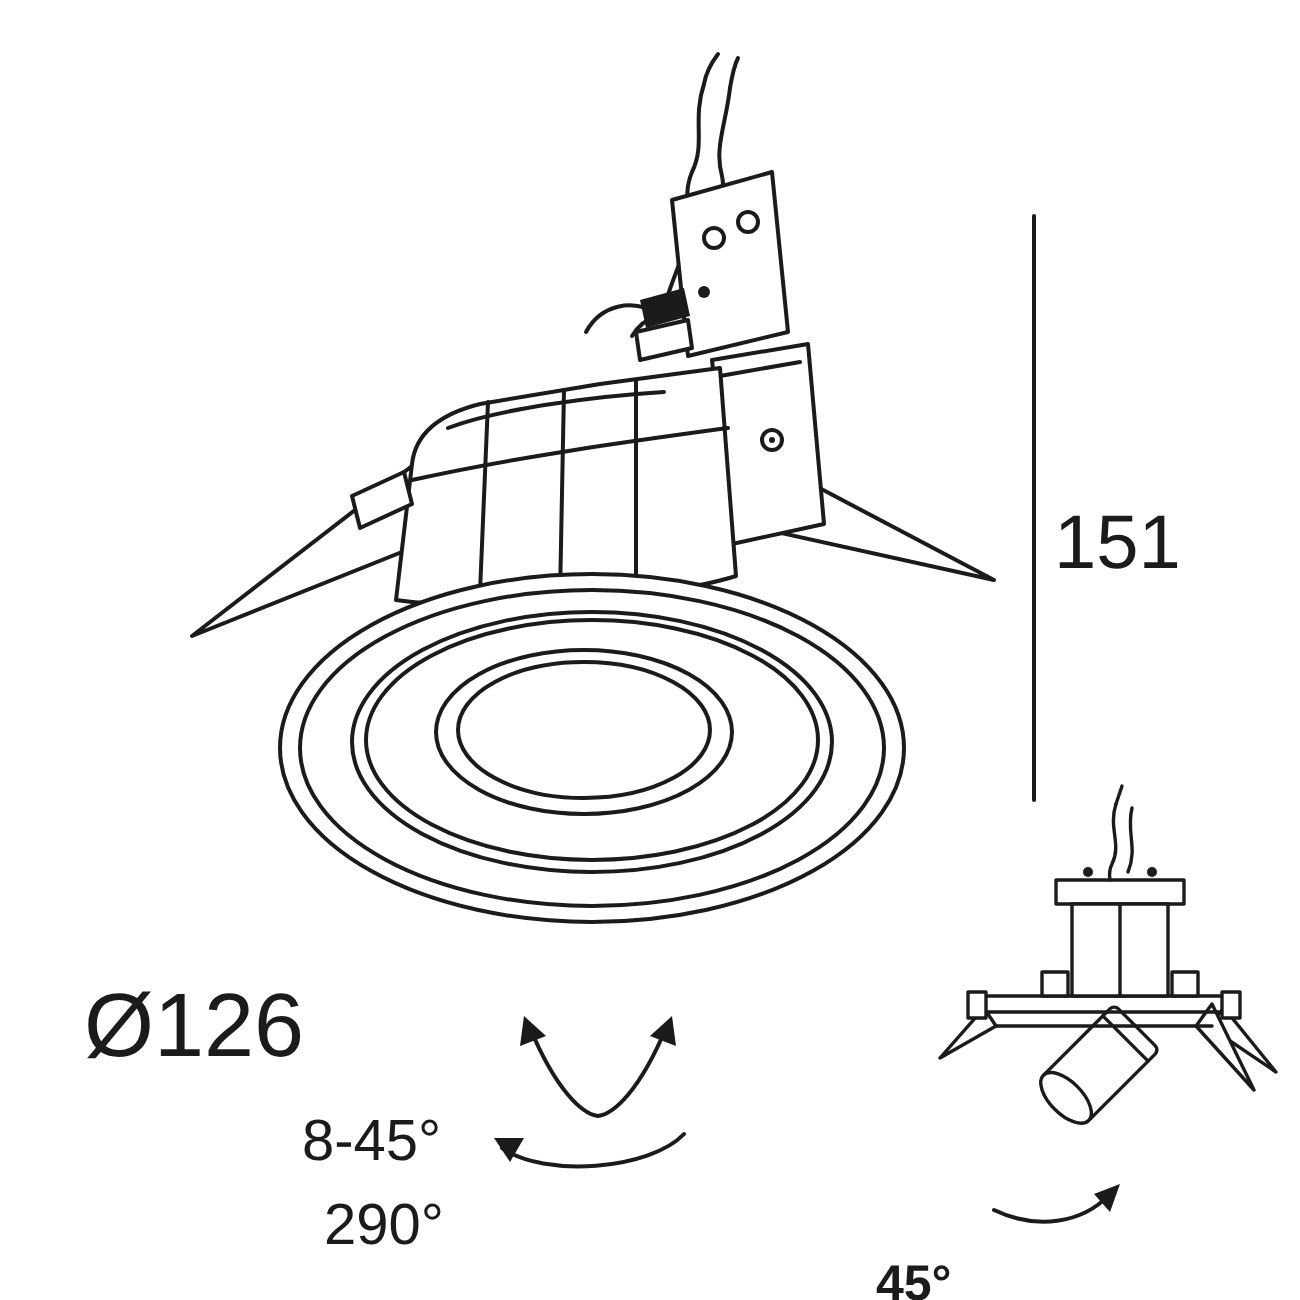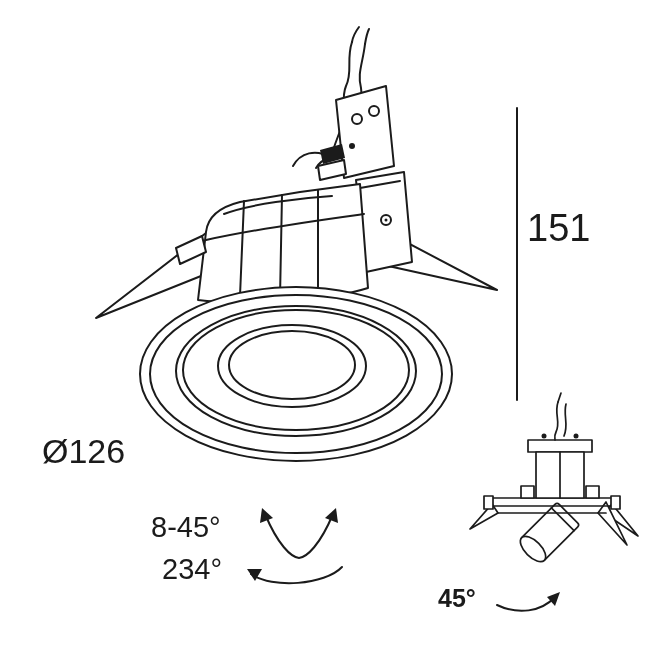--- a/index.html
+++ b/index.html
@@ -20,23 +20,24 @@
     position: absolute;
     top: 0;
     left: 0;
   }
   .label {
     position: absolute;
     color: #1b1b1b;
     white-space: nowrap;
     line-height: 1;
     user-select: none;
+    margin-top: 44px;
   }
   .label-height   { left: 527px; top: 209px; font-size: 38px; }
-  .label-diameter { left: 42px;  top: 434px; font-size: 34px; }
+  .label-diameter { left: 42px;  top: 446px; font-size: 45px; }
   .label-tilt     { left: 151px; top: 513px; font-size: 29px; }
   .label-rotation { left: 162px; top: 555px; font-size: 29px; }
   .label-sidetilt { left: 438px; top: 586px; font-size: 25px; font-weight: bold; }
 </style>
 </head>
 <body>
 
 <div class="page">
 
   <svg width="650" height="650" viewBox="0 0 650 650" fill="none" stroke="#1b1b1b" stroke-width="2" stroke-linecap="round" stroke-linejoin="round">
@@ -158,16 +159,16 @@
       <path d="M 560,592 L 547,597 L 555,606 Z" fill="#1b1b1b" stroke="none"></path>
     </g>
   </svg>
 
   <div class="label label-height">151</div>
 
   <div class="label label-diameter">Ø126</div>
 
   <div class="label label-tilt">8-45°</div>
 
-  <div class="label label-rotation">234°</div>
+  <div class="label label-rotation">290°</div>
 
   <div class="label label-sidetilt">45°</div>
 </div>
 
 </body></html>

